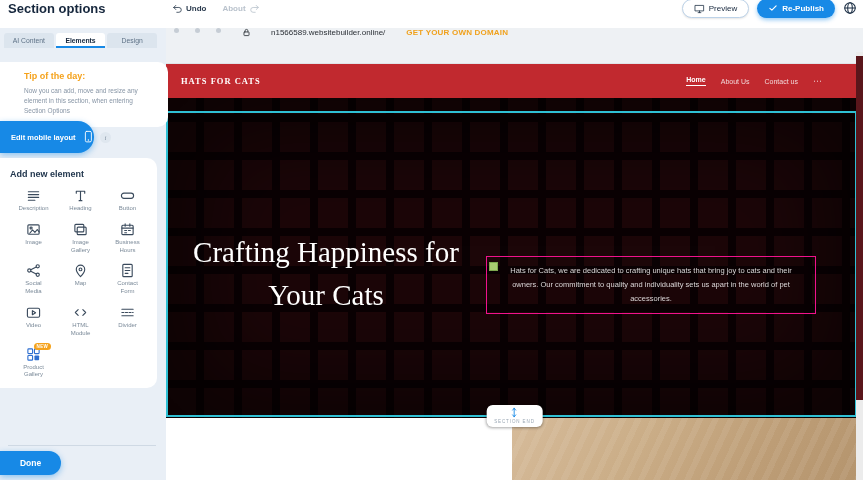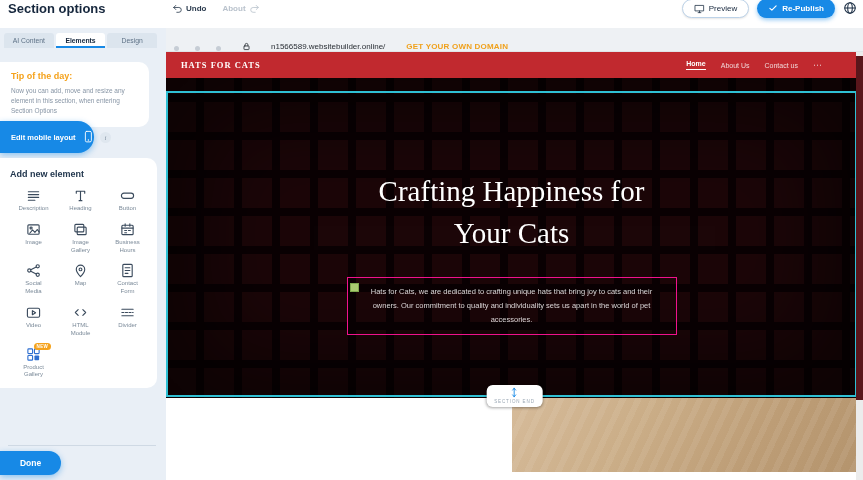--- a/index.html
+++ b/index.html
@@ -16,55 +16,55 @@
   .tb-redo{display:flex;align-items:center;gap:3px;font-size:8px;color:#b9c2cc;font-weight:bold;margin-left:16px;cursor:pointer}
   .tb-right{position:absolute;right:6px;display:flex;align-items:center;gap:8px}
   .btn-preview{display:flex;align-items:center;gap:4px;height:19px;padding:0 11px;border:1px solid #bcd2e8;border-radius:10px;background:#fff;font-size:8px;color:#15263c;box-shadow:0 1px 2px rgba(0,0,0,.10);cursor:pointer}
   .btn-republish{display:flex;align-items:center;gap:4px;height:19px;padding:0 11px;border-radius:10px;background:#1789e6;color:#fff;font-size:8px;font-weight:bold;box-shadow:0 2px 4px rgba(23,137,230,.45);cursor:pointer}
 
   
   .sidebar{position:absolute;top:28px;left:0;width:166px;bottom:0;background:#e9eff6;z-index:30}
   .tabs{display:flex;gap:2px;padding:5px 9px 0 4px}
   .tab{flex:1;height:15px;display:flex;align-items:center;justify-content:center;font-size:6.8px;color:#5d7186;background:#dce5ee;border-radius:3px 3px 0 0;cursor:pointer}
   .tab.active{background:#fff;color:#15263c;font-weight:bold;box-shadow:inset 0 -2px 0 #1789e6}
-  .tip-card{position:absolute;top:34px;left:0;width:149px;background:#fff;border-radius:0 10px 10px 0;padding:9px 11px 11px}
+  .tip-card{position:absolute;top:34px;left:0;width:168px;background:#fff;border-radius:0 10px 10px 0;padding:9px 24px 11px}
   .tip-title{font-size:9px;font-weight:bold;color:#f5a21b;margin-bottom:5px}
   .tip-body{font-size:6.5px;line-height:1.55;color:#8795a5}
   .edit-mobile{position:absolute;top:93px;left:0;height:32px;width:94px;background:#1789e6;border-radius:0 17px 17px 0;display:flex;align-items:center;gap:6px;padding-left:11px;color:#fff;font-size:7.5px;font-weight:bold;box-shadow:0 2px 6px rgba(23,137,230,.45);cursor:pointer}
   .info-dot{position:absolute;top:104px;left:100px;width:11px;height:11px;border-radius:50%;background:#dfe7ef;color:#8795a5;font-size:7px;display:flex;align-items:center;justify-content:center;font-family:"Liberation Serif",serif;font-style:italic;cursor:pointer}
   .panel{position:absolute;top:130px;left:0;width:157px;height:230px;background:#fff;border-radius:0 10px 10px 0;padding:11px 6px 8px 10px}
   .panel-title{font-size:9px;font-weight:bold;color:#22374e;margin-bottom:9px}
   .grid{display:grid;grid-template-columns:repeat(3,1fr);row-gap:9px}
   .cell{display:flex;flex-direction:column;align-items:center;gap:2px;position:relative;cursor:pointer}
   .cell-label{font-size:6px;color:#7b8a99;text-align:center;line-height:1.3;max-width:34px}
   .badge{position:absolute;top:-4px;right:6px;background:#f5a21b;color:#fff;font-size:4.5px;font-weight:bold;padding:1px 3px;border-radius:4px;letter-spacing:.3px}
   .sb-divider{position:absolute;bottom:34px;left:8px;right:10px;height:1px;background:#cfd9e4}
   .done-btn{position:absolute;bottom:5px;left:0;width:61px;height:24px;background:#1789e6;border-radius:0 12px 12px 0;color:#fff;font-size:8.5px;font-weight:bold;display:flex;align-items:center;justify-content:center;box-shadow:0 2px 6px rgba(23,137,230,.45);cursor:pointer}
 
   
   .main{position:absolute;top:28px;left:166px;right:0;bottom:0;background:#fff}
-  .chrome{height:24px;background:#eef1f4;display:flex;align-items:flex-end;gap:16px;padding:0 8px;border-bottom:1px solid #e0e4e8}
+  .chrome{height:36px;background:#eef1f4;display:flex;align-items:flex-start;gap:16px;padding:0 8px;border-bottom:1px solid #e0e4e8}
   .dot{width:5px;height:5px;border-radius:50%;background:#c6cdd5}
   .url{font-size:8px;color:#2a2f35;margin-left:4px}
   .cta{font-size:8px;font-weight:bold;color:#f0a11c;margin-left:5px;letter-spacing:.2px;cursor:pointer}
 
-  .site-header{height:26px;background:#c1292f;display:flex;align-items:center;padding:0 15px;position:relative}
+  .site-header{height:34px;background:#c1292f;display:flex;align-items:center;padding:0 15px;position:relative}
   .logo{color:#fff;font-weight:bold;font-size:8.5px;letter-spacing:1px;font-family:"Liberation Serif",serif;cursor:pointer}
   .nav{margin-left:auto;display:flex;align-items:center;gap:15px;font-size:7px;color:#f0d6d7;padding-right:26px}
   .nav span{cursor:pointer}
   .nav .active{color:#fff;font-weight:bold;border-bottom:1.5px solid #fff;padding-bottom:2px}
   .nav-more{font-size:9px;color:#f0d6d7}
 
   .hero{position:relative;height:320px;background-color:#1c0608;
     background-image:
       repeating-linear-gradient(0deg, transparent 0 30px, #0a0103 30px 38px),
       repeating-linear-gradient(90deg, transparent 0 30px, #0a0103 30px 38px);
     box-shadow:inset 0 0 90px 40px rgba(0,0,0,.55)}
   .section-outline{position:absolute;top:13px;left:0;right:6px;bottom:1px;border:2px solid #2fc0d4;pointer-events:none}
-  .hero-content{position:absolute;top:0;left:0;right:6px;height:100%;display:flex;flex-direction:column;align-items:center;padding-top:92px}
+  .hero-content{position:absolute;top:0;left:0;right:6px;height:100%;display:flex;flex-direction:row;align-items:center;padding-top:31px}
   .hero-title{font-family:"Liberation Serif",serif;font-weight:normal;font-size:29px;color:#fff;text-align:center;width:320px;line-height:1.45;cursor:pointer}
   .hero-subtitle{font-family:"Liberation Serif",serif;font-size:15px;color:#c6c7cb;margin-top:17px;cursor:pointer}
   .hero-textbox{position:relative;margin-top:23px;width:330px;border:1px solid #f0128c;padding:7px 12px;text-align:center;font-size:7.5px;line-height:1.85;color:#dad6d7;cursor:pointer}
   .handle-green{position:absolute;left:2px;top:5px;width:9px;height:9px;background:#a9cb70;border:1px solid #7ea84e;cursor:grab}
   .section-end{position:absolute;left:50%;bottom:-9px;transform:translateX(-50%);display:flex;flex-direction:column;align-items:center;z-index:6;cursor:grab}
   .se-pill{background:#fff;border-radius:6px;padding:2px 8px 3px;display:flex;flex-direction:column;align-items:center;box-shadow:0 1px 3px rgba(0,0,0,.35)}
   .se-label{font-size:4.5px;letter-spacing:.9px;color:#9aa7b4;margin-top:1px;white-space:nowrap}
 
   .below{position:relative;height:74px;background:#fff}
   .next-image{position:absolute;left:346px;right:6px;top:0;bottom:0;cursor:pointer;

